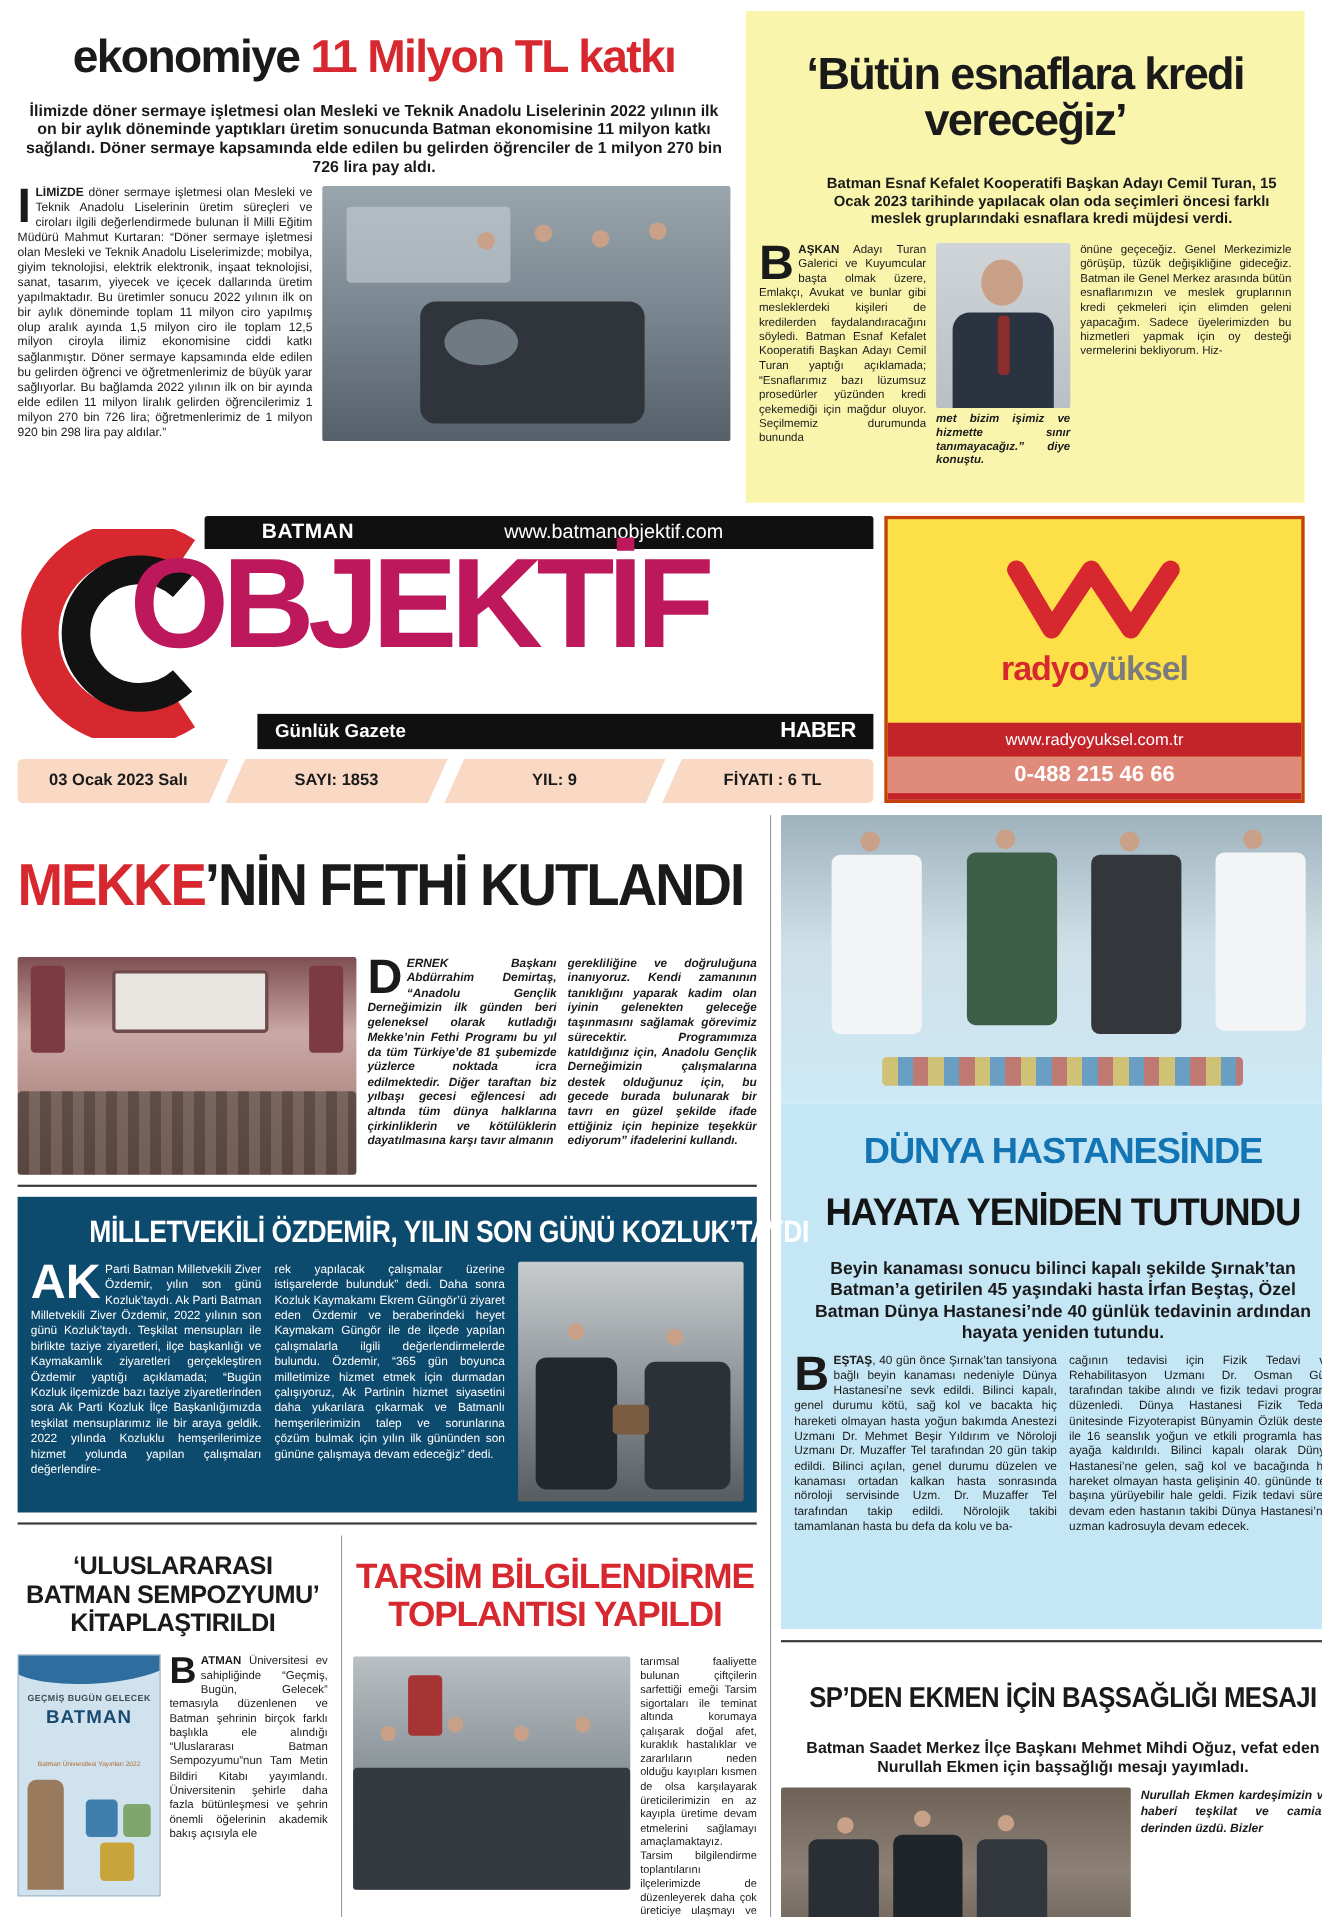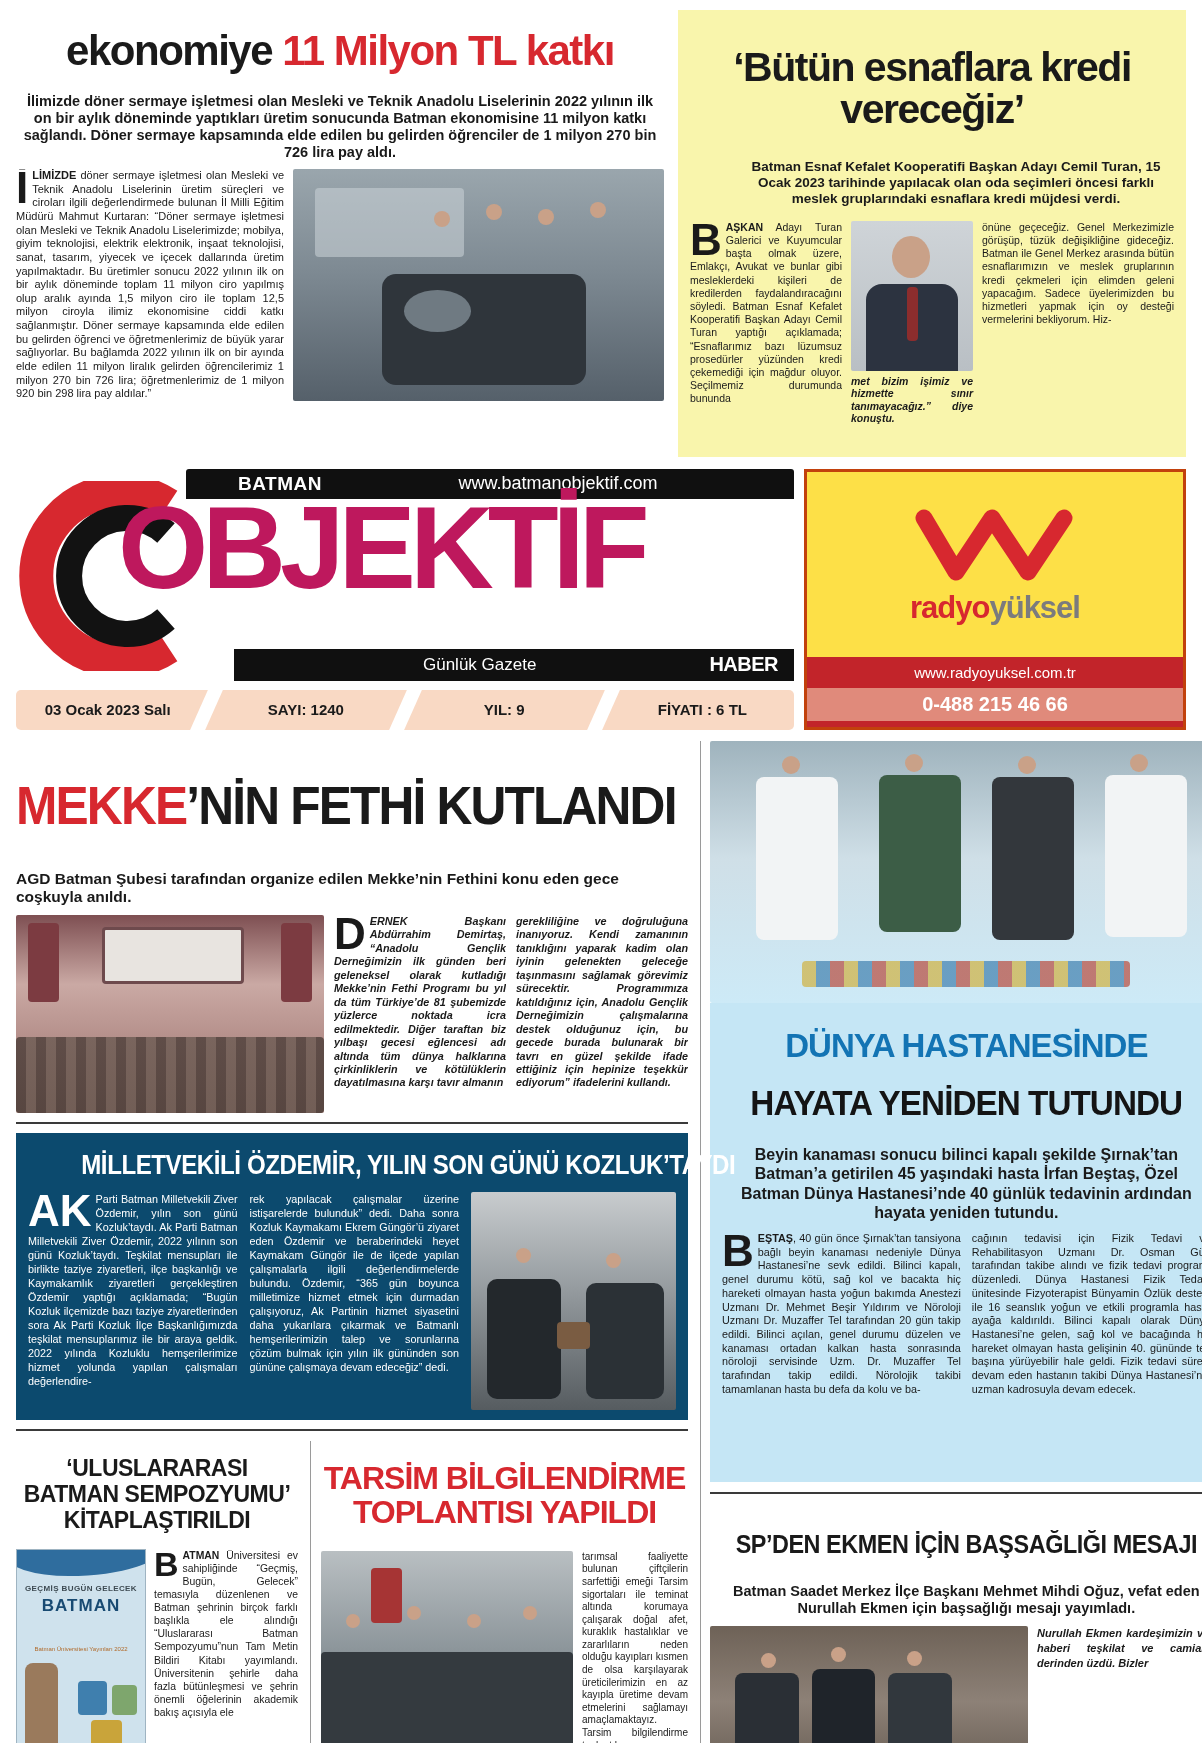--- a/index.html
+++ b/index.html
@@ -37,21 +37,21 @@
   
   .masthead{display:flex;gap:10px;margin-top:12px;}
   .mast-left{width:778px;position:relative;}
   .bar1{margin-left:170px;background:#101010;color:#fff;height:30px;display:flex;align-items:center;border-radius:3px 3px 0 0;}
   .bar1 .region{font-weight:bold;font-size:19px;margin-left:52px;letter-spacing:.5px;}
   .bar1 .site{flex:1;text-align:center;font-size:18px;}
   .logo-row{position:relative;height:150px;}
   .logo-svg{position:absolute;left:0;top:-18px;}
   .objektif{position:absolute;left:102px;top:-14px;font-size:116px;font-weight:900;color:#be185d;letter-spacing:-6px;line-height:1.1;}
   .bar2{margin-left:218px;background:#101010;color:#fff;height:32px;display:flex;align-items:center;padding:0 16px;}
-  .tagline{flex:1;text-align:center;font-size:17px;}
+  .tagline{flex:1;text-align:left;font-size:17px;font-weight:bold;}
   .section{font-weight:900;font-size:20px;letter-spacing:-.5px;}
   .datebar{margin-top:9px;background:#f9d9c4;height:40px;display:flex;align-items:center;border-radius:5px;overflow:hidden;font-weight:bold;font-size:15px;}
   .seg{flex:1;text-align:center;}
   .sep{width:15px;align-self:stretch;background:#fff;transform:skewX(-24deg);}
   .mast-right{flex:1;border:3px solid #c2410c;display:flex;flex-direction:column;background:#fde047;}
   .radyo-logo{flex:1;display:flex;flex-direction:column;align-items:center;justify-content:center;gap:2px;}
   .radyo-name{font-size:31px;letter-spacing:-1px;}
   .radyo-name .b1{color:#d7282f;font-weight:900;}
   .radyo-name .b2{color:#7b7b7e;font-weight:bold;}
   .radyo-site{background:#c2242a;color:#fff;text-align:center;font-size:15px;padding:7px 0;}
@@ -174,21 +174,21 @@
         </svg>
         <div class="objektif">OBJEKTİF</div>
       </div>
       <div class="bar2">
         <span class="tagline">Günlük Gazete</span>
         <span class="section">HABER</span>
       </div>
       <div class="datebar">
         <span class="seg">03 Ocak 2023 Salı</span>
         <span class="sep"></span>
-        <span class="seg">SAYI: 1240</span>
+        <span class="seg">SAYI: 1853</span>
         <span class="sep"></span>
         <span class="seg">YIL: 9</span>
         <span class="sep"></span>
         <span class="seg">FİYATI : 6 TL</span>
       </div>
     </div>
 
     <div class="mast-right">
       <div class="radyo-logo">
         <svg width="170" height="86" viewBox="0 0 170 86">
@@ -202,21 +202,20 @@
       <div class="radyo-phone">0-488 215 46 66</div>
     </div>
   </div>
 
   <div class="main">
 
     <div class="main-left">
 
       <section>
         <h1 class="mekke-h"><span class="red">MEKKE</span><span>’NİN FETHİ KUTLANDI</span></h1>
-        <p class="mekke-deck">AGD Batman Şubesi tarafından organize edilen Mekke’nin Fethini konu eden gece coşkuyla anıldı.</p>
         <div class="mekke-row">
           <div class="photo ph-mekke">
             <div class="ph-block" style="left:28%;top:6%;width:44%;height:26%;background:#e8e4e0;border:3px solid #6e4a4d;"></div>
             <div class="ph-block" style="left:4%;top:4%;width:10%;height:40%;background:#7c3b41;"></div>
             <div class="ph-block" style="left:86%;top:4%;width:10%;height:40%;background:#7c3b41;"></div>
             <div class="ph-block" style="left:0;top:62%;width:100%;height:38%;background:repeating-linear-gradient(90deg,#4a3c37 0 10px,#6b5a52 10px 20px);opacity:.8;"></div>
           </div>
           <div class="mekke-cols jt">
             <div class="c">
               <span class="dropcap">D</span><span class="lead">ERNEK</span><span> Başkanı Abdürrahim Demirtaş, “Anadolu Gençlik Derneğimizin ilk günden beri geleneksel olarak kutladığı Mekke’nin Fethi Programı bu yıl da tüm Türkiye’de 81 şubemizde yüzlerce noktada icra edilmektedir. Diğer taraftan biz yılbaşı gecesi eğlencesi adı altında tüm dünya halklarına çirkinliklerin ve kötülüklerin dayatılmasına karşı tavır almanın</span>

